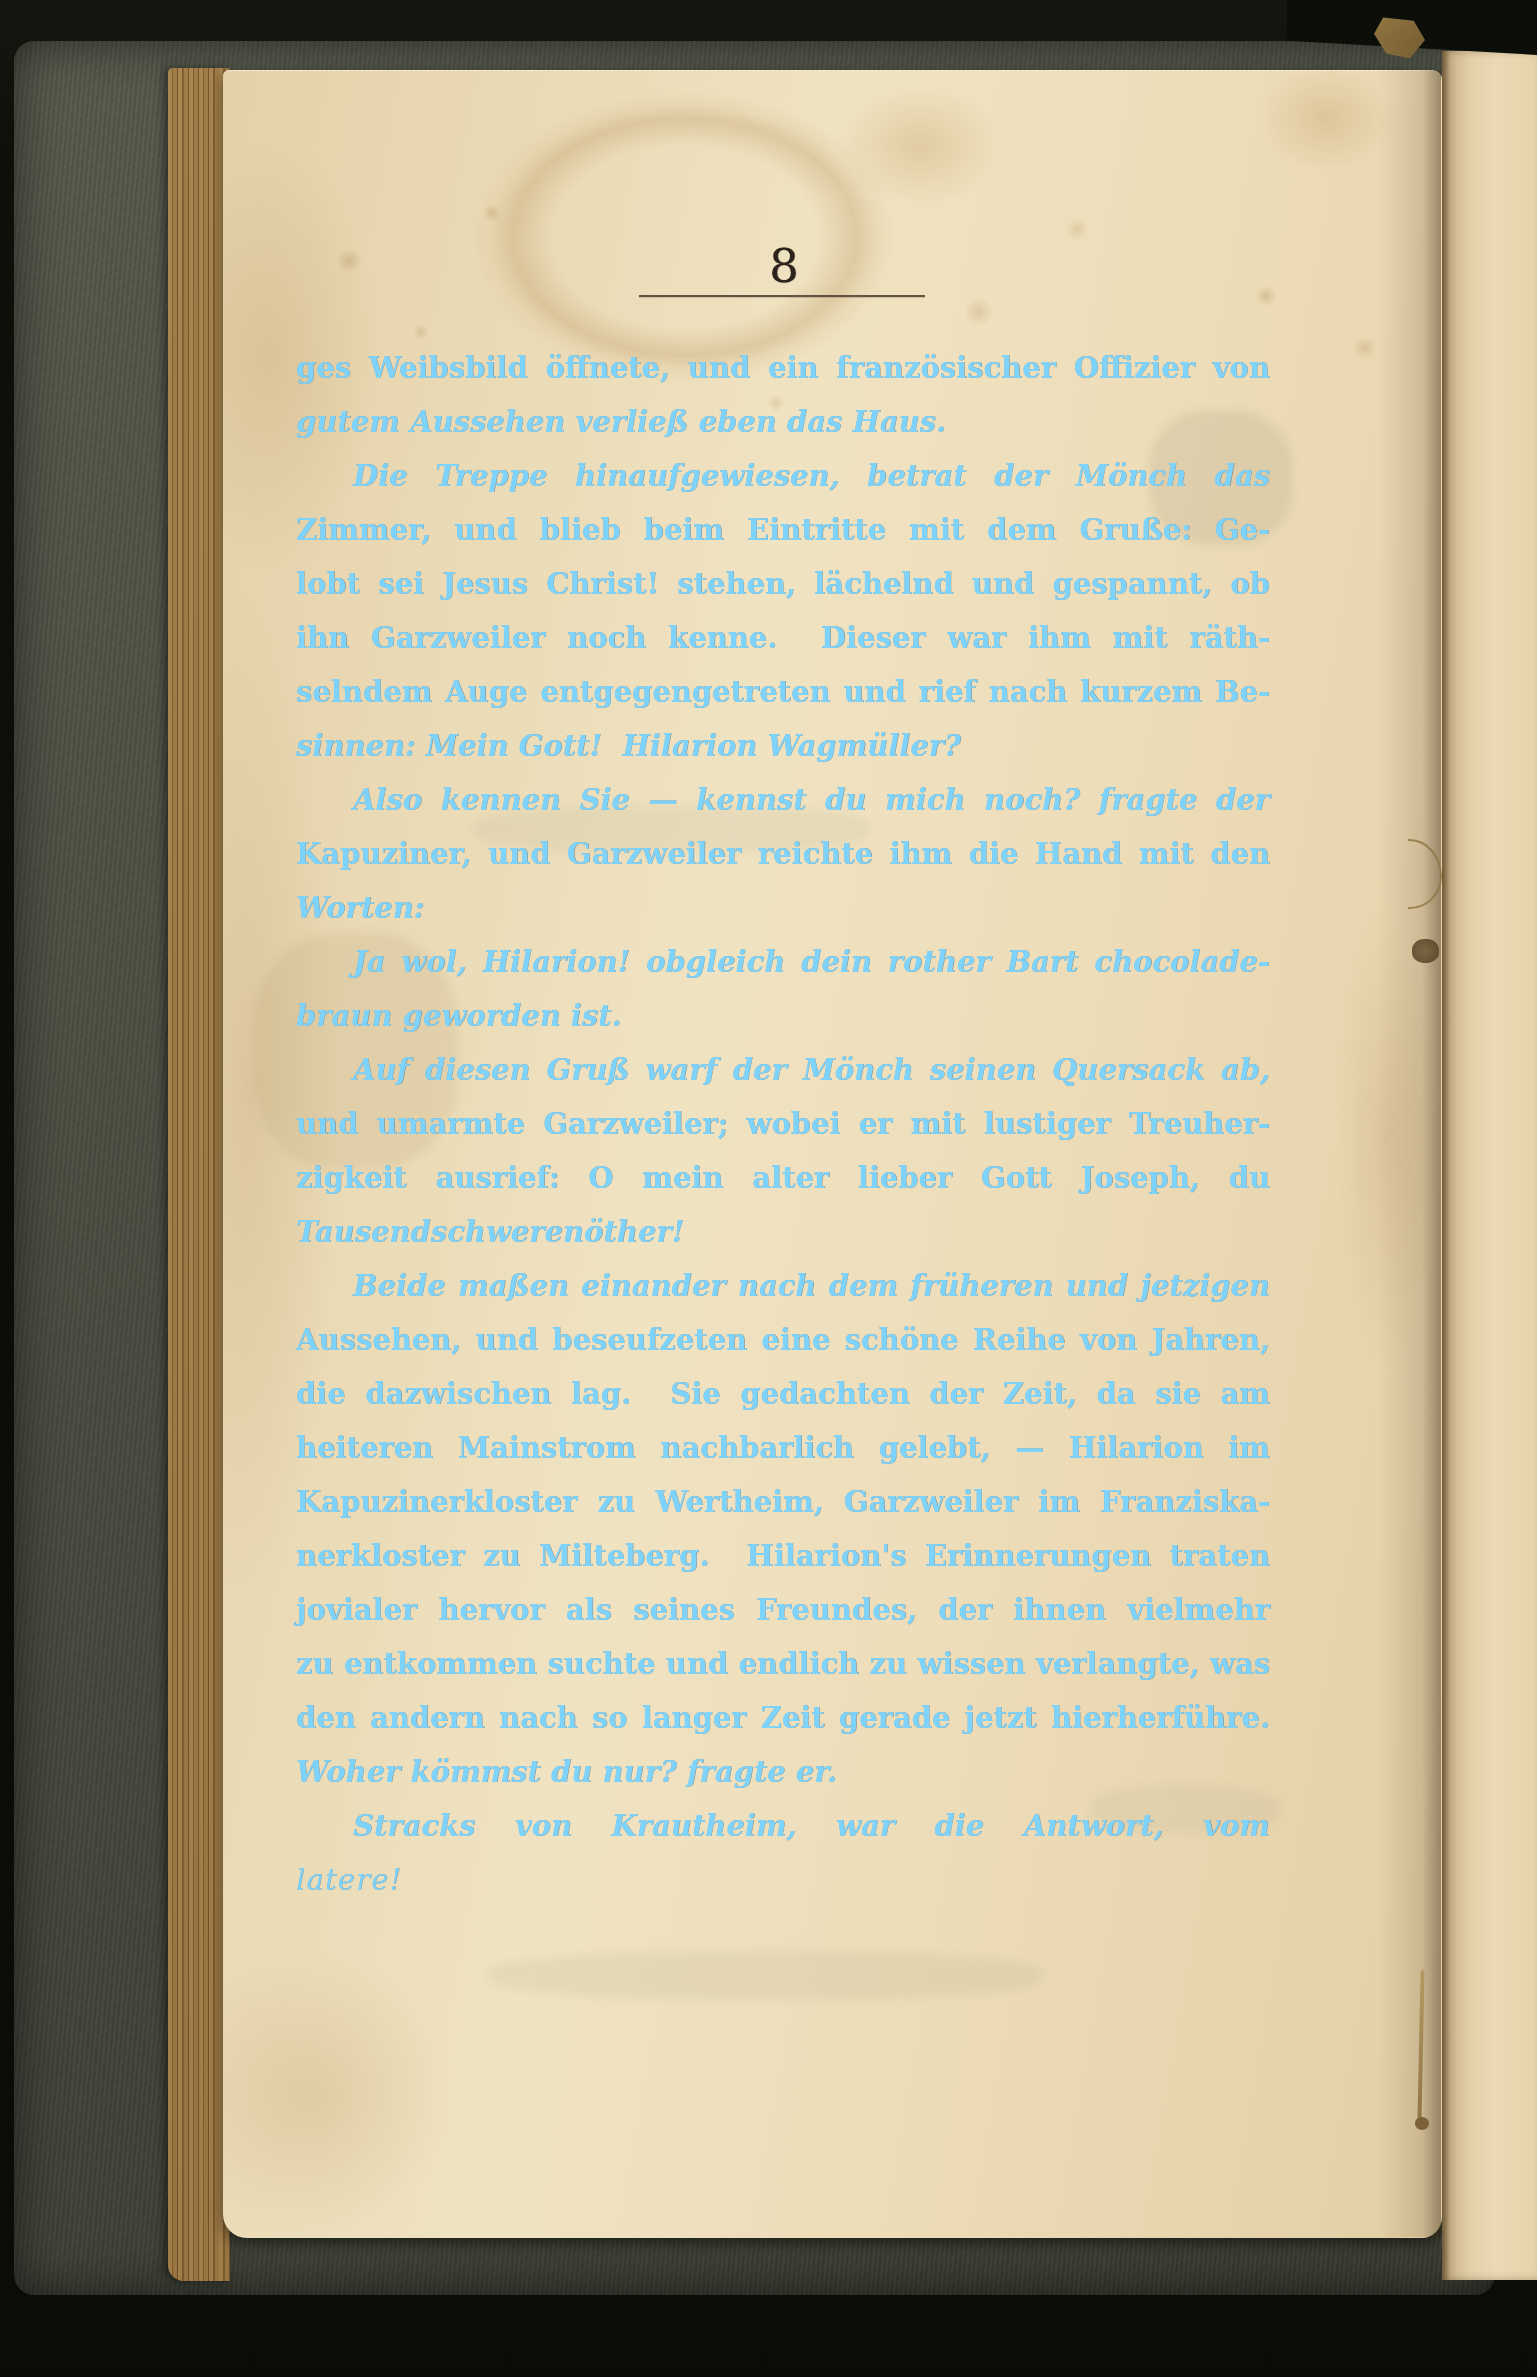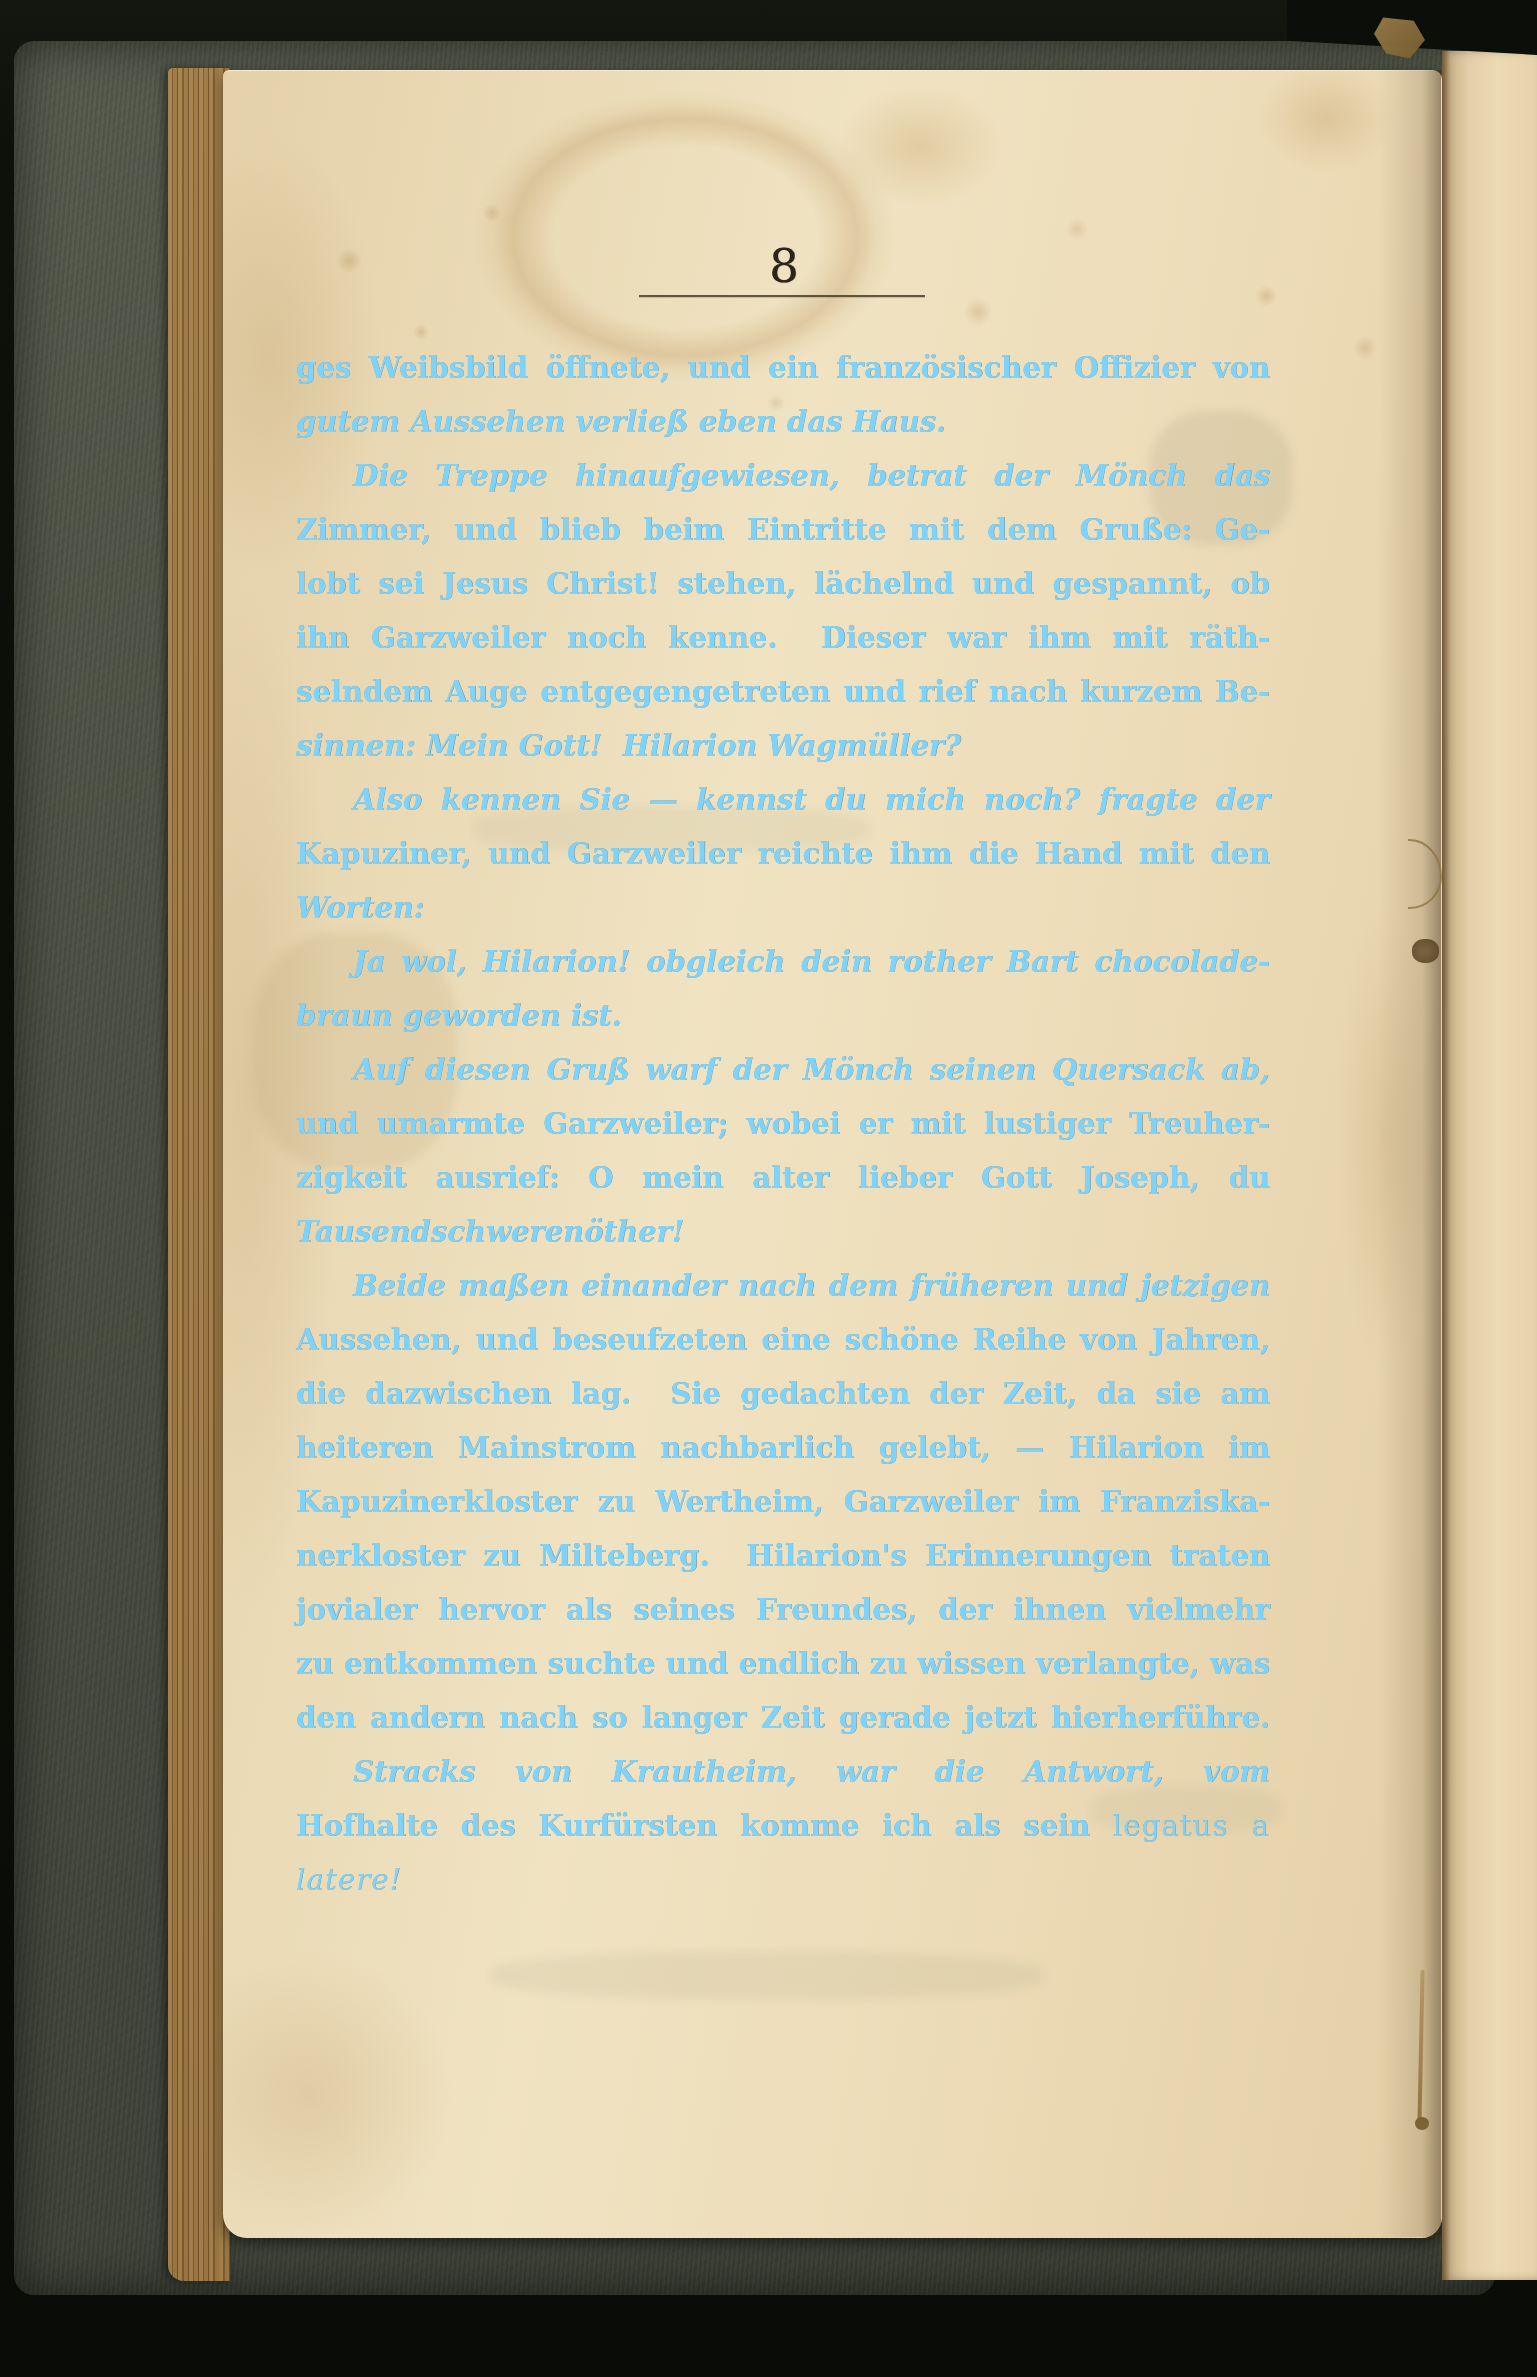--- a/index.html
+++ b/index.html
@@ -138,22 +138,22 @@
     <div class="line end"><span>Tausendschwerenöther!</span></div>
     <div class="line indent"><span>Beide maßen einander nach dem früheren und jetzigen</span></div>
     <div class="line"><span>Aussehen, und beseufzeten eine schöne Reihe von Jahren,</span></div>
     <div class="line"><span>die dazwischen lag.  Sie gedachten der Zeit, da sie am</span></div>
     <div class="line"><span>heiteren Mainstrom nachbarlich gelebt, — Hilarion im</span></div>
     <div class="line"><span>Kapuzinerkloster zu Wertheim, Garzweiler im Franziska-</span></div>
     <div class="line"><span>nerkloster zu Milteberg.  Hilarion's Erinnerungen traten</span></div>
     <div class="line"><span>jovialer hervor als seines Freundes, der ihnen vielmehr</span></div>
     <div class="line"><span>zu entkommen suchte und endlich zu wissen verlangte, was</span></div>
     <div class="line"><span>den andern nach so langer Zeit gerade jetzt hierherführe.</span></div>
+    <div class="line end"><span>Woher kömmst du nur? fragte er.</span></div>
     <div class="line indent"><span>Stracks von Krautheim, war die Antwort, vom</span></div>
-    <div class="line"><span>Hofhalte des Kurfürsten komme ich als sein </span><span class="latin">legatus a</span></div>
     <div class="line end"><span class="latin">latere!</span></div>
   </div>
 
 <div id="gutter-shadow" class="abs"></div>
 <div id="next-page" class="abs"></div>
 <div id="thread-loop" class="abs"></div>
 <div id="thread-knot" class="abs"></div>
 <div id="thread-hang" class="abs"></div>
 <div id="thread-hang-knot" class="abs"></div>
 <div id="corner-wedge" class="abs"></div>

